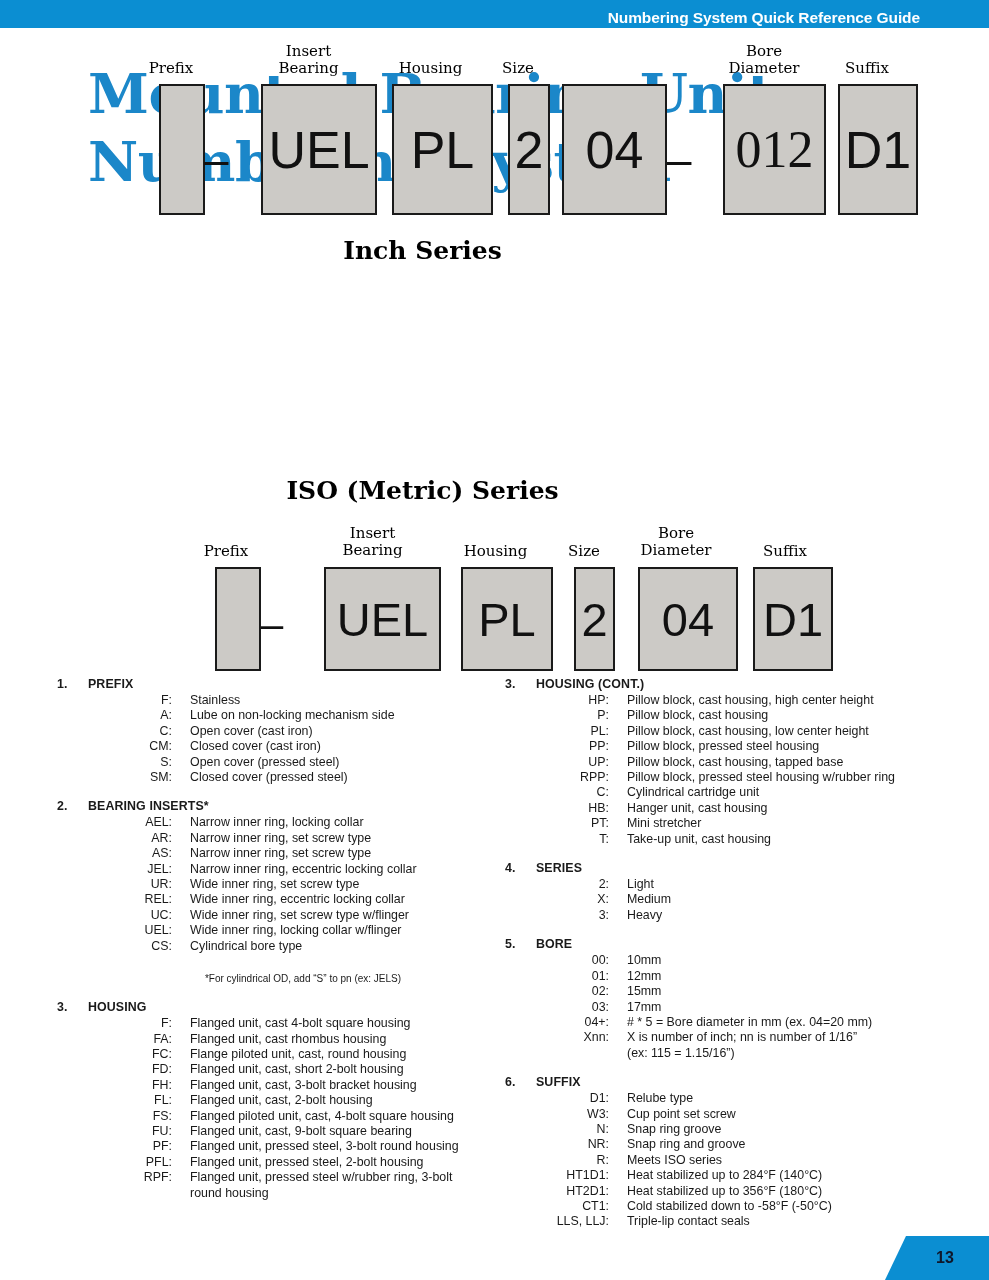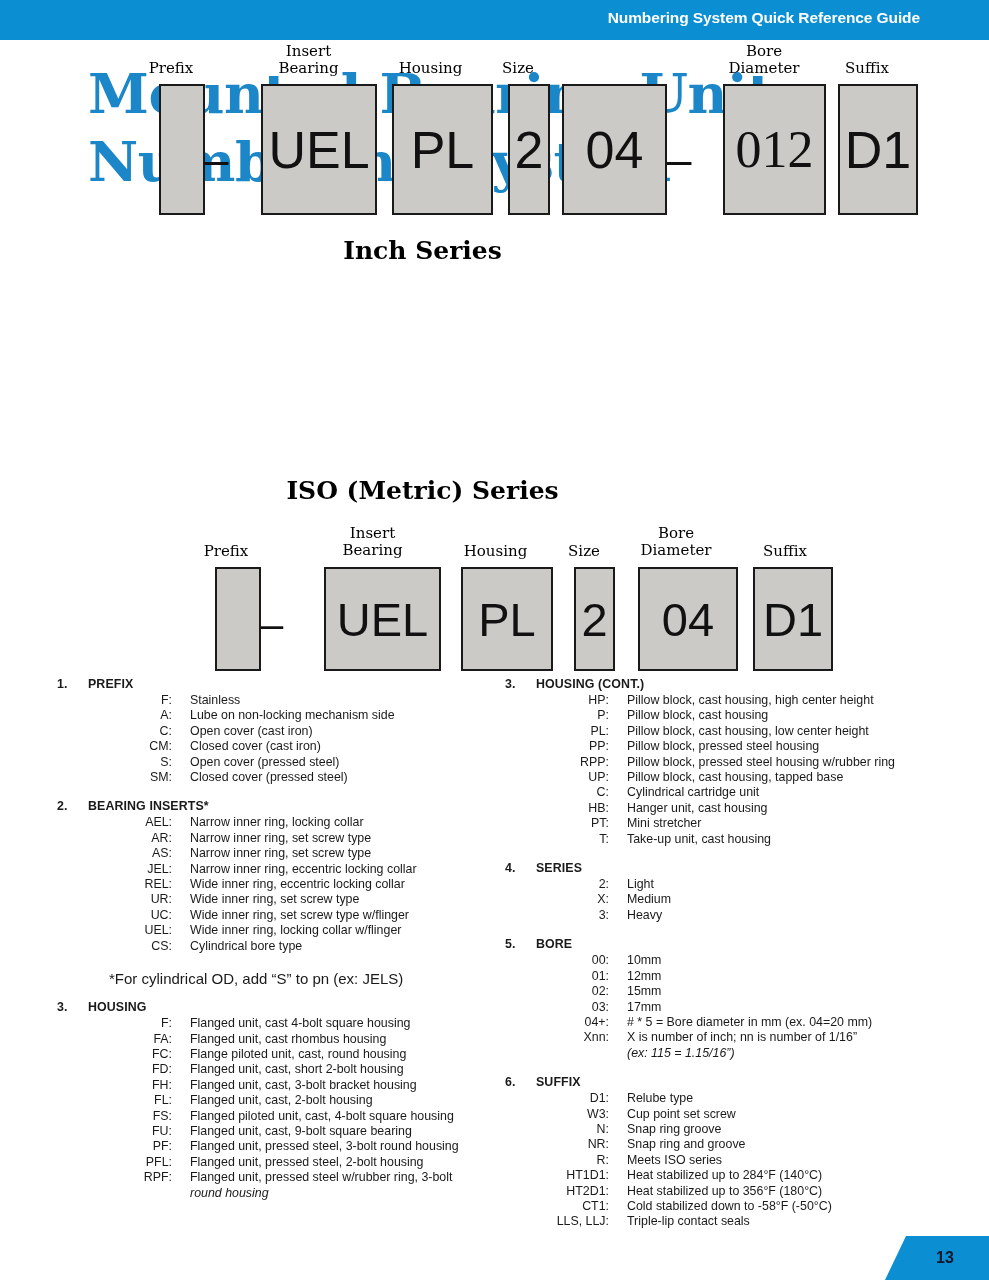--- a/index.html
+++ b/index.html
@@ -14,21 +14,21 @@
     font-family: "Liberation Sans", sans-serif;
     color: #1a1a1a;
     overflow: hidden;
   }
 
   
   .header-bar {
     position: absolute;
     top: 0; left: 0;
     width: 989px;
-    height: 40px;
+    height: 28px;
     background: #0b8ed2;
   }
   .header-bar-title {
     position: absolute;
     right: 69px;
     top: 9px;
     font-size: 15.5px;
     font-weight: bold;
     color: #ffffff;
     letter-spacing: -0.1px;
@@ -133,27 +133,27 @@
     padding-right: 18px;
     box-sizing: border-box;
   }
   #legend-left .entry-key  { width: 133px; }
   #legend-right .entry-key { width: 122px; }
   .entry-desc {
     flex: 1 1 auto;
   }
   .entry-desc .cont {
     display: block;
-    font-style: italic;
   }
 
   .legend-footnote {
-    font-size: 15px;
+    font-size: 10px;
     line-height: 15px;
     margin: 17px 0 4px 52px;
+    text-align: center;
   }
 
   
   .footer-tab {
     position: absolute;
     left: 885px;
     top: 1236px;
     width: 104px;
     height: 44px;
     background: #0b8ed2;
@@ -303,28 +303,28 @@
       </div>
       <div class="legend-entry">
         <span class="entry-key">AS:</span>
         <span class="entry-desc"><span>Narrow inner ring, set screw type</span></span>
       </div>
       <div class="legend-entry">
         <span class="entry-key">JEL:</span>
         <span class="entry-desc"><span>Narrow inner ring, eccentric locking collar</span></span>
       </div>
       <div class="legend-entry">
+        <span class="entry-key">UR:</span>
+        <span class="entry-desc"><span>Wide inner ring, set screw type</span></span>
+      </div>
+      <div class="legend-entry">
         <span class="entry-key">REL:</span>
         <span class="entry-desc"><span>Wide inner ring, eccentric locking collar</span></span>
       </div>
       <div class="legend-entry">
-        <span class="entry-key">UR:</span>
-        <span class="entry-desc"><span>Wide inner ring, set screw type</span></span>
-      </div>
-      <div class="legend-entry">
         <span class="entry-key">UC:</span>
         <span class="entry-desc"><span>Wide inner ring, set screw type w/flinger</span></span>
       </div>
       <div class="legend-entry">
         <span class="entry-key">UEL:</span>
         <span class="entry-desc"><span>Wide inner ring, locking collar w/flinger</span></span>
       </div>
       <div class="legend-entry">
         <span class="entry-key">CS:</span>
         <span class="entry-desc"><span>Cylindrical bore type</span></span>
@@ -398,26 +398,26 @@
       </div>
       <div class="legend-entry">
         <span class="entry-key">PL:</span>
         <span class="entry-desc"><span>Pillow block, cast housing, low center height</span></span>
       </div>
       <div class="legend-entry">
         <span class="entry-key">PP:</span>
         <span class="entry-desc"><span>Pillow block, pressed steel housing</span></span>
       </div>
       <div class="legend-entry">
+        <span class="entry-key">UP:</span>
+        <span class="entry-desc"><span>Pillow block, cast housing, tapped base</span></span>
+      </div>
+      <div class="legend-entry">
         <span class="entry-key">RPP:</span>
         <span class="entry-desc"><span>Pillow block, pressed steel housing w/rubber ring</span></span>
-      </div>
-      <div class="legend-entry">
-        <span class="entry-key">UP:</span>
-        <span class="entry-desc"><span>Pillow block, cast housing, tapped base</span></span>
       </div>
       <div class="legend-entry">
         <span class="entry-key">C:</span>
         <span class="entry-desc"><span>Cylindrical cartridge unit</span></span>
       </div>
       <div class="legend-entry">
         <span class="entry-key">HB:</span>
         <span class="entry-desc"><span>Hanger unit, cast housing</span></span>
       </div>
       <div class="legend-entry">

